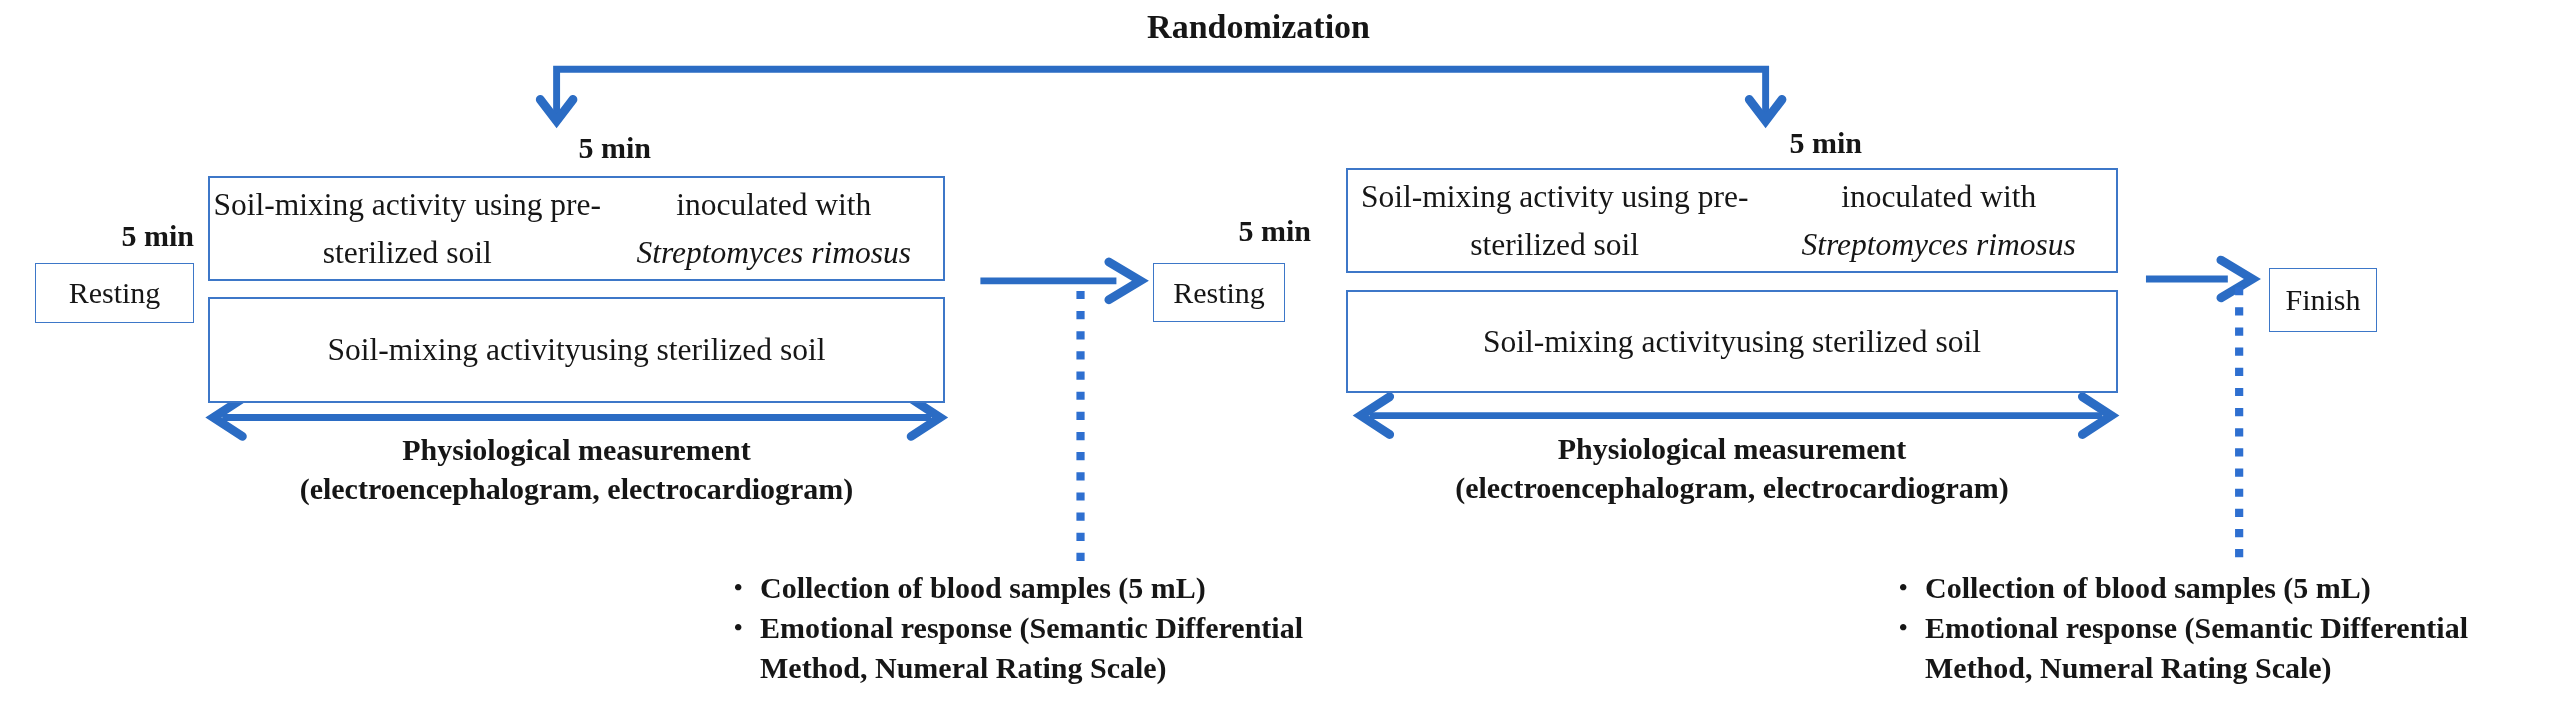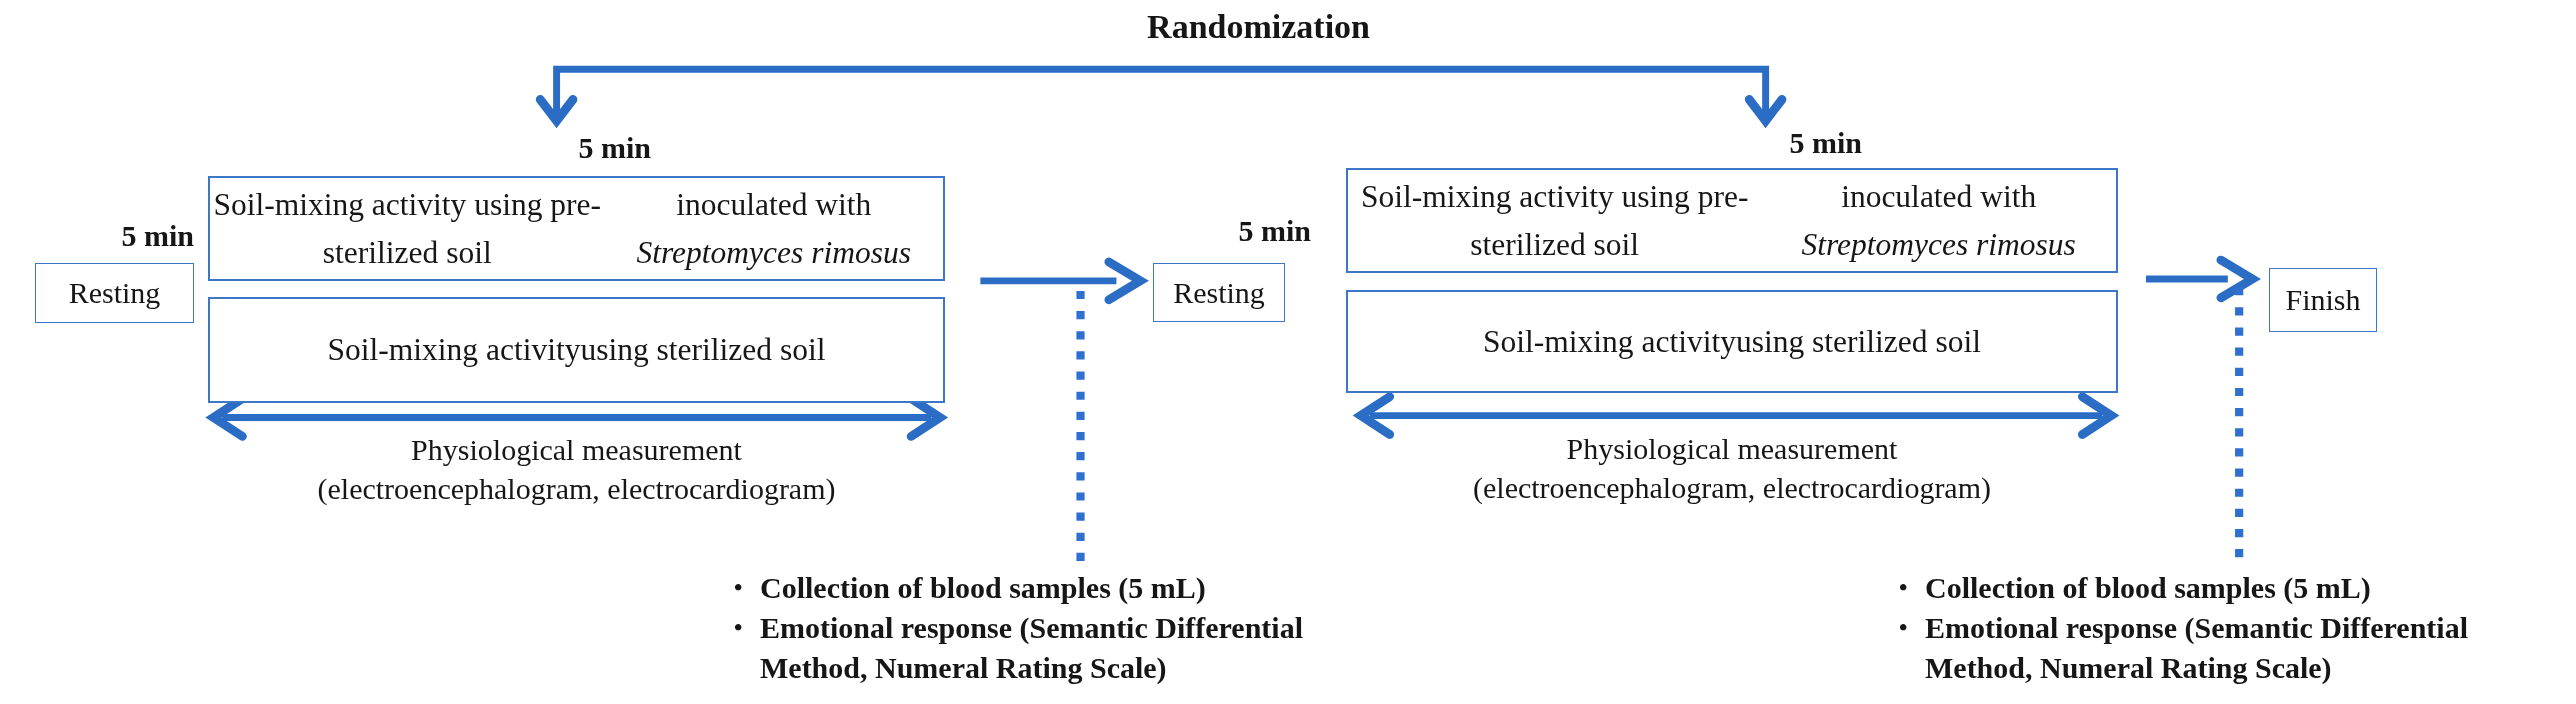--- a/index.html
+++ b/index.html
@@ -40,21 +40,21 @@
   .box.small { border-width: 1.9px; font-size: 30px; line-height: 1.2; }
   .lbl {
     position: absolute;
     font-weight: bold;
     text-align: right;
     font-size: 30px;
     color: var(--text);
     white-space: nowrap;
   }
   .lbl.rand { font-size: 34px; }
-  .measure-line { position: absolute; text-align: center; font-weight: normal; font-size: 30px; color: var(--text); }
+  .measure-line { position: absolute; text-align: center; font-weight: bold; font-size: 30px; color: var(--text); }
   .bullets {
     position: absolute;
     font-weight: bold; font-size: 30px; line-height: 40px;
     color: var(--text);
   }
   .bullet-row { position: relative; padding-left: 36px; white-space: nowrap; }
   .bullet-row .dot {
     position: absolute; left: 10px; top: -1.3px;
     font-size: 24px;
   }

